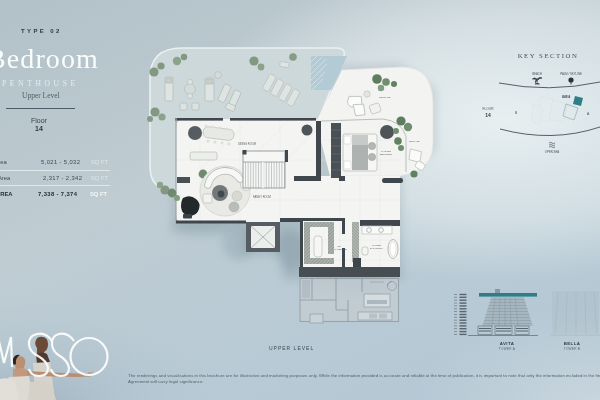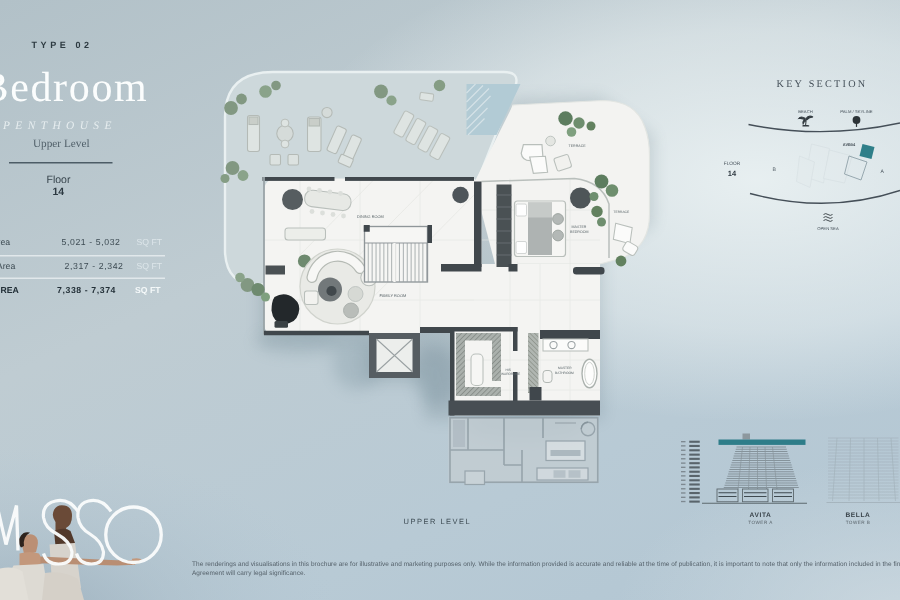--- a/index.html
+++ b/index.html
@@ -53,21 +53,21 @@
     <path d="M74,16 Q68,7 59,9 Q51,11 52,20 Q53,27 60,31 Q68,36 69,43 Q69,51 61,51 Q53,51 51,44"></path>
     <circle cx="89" cy="31.5" r="18.5" stroke-width="2.2"></circle>
   </g>
 </svg>
 </div>
 
 <div class="abs" style="left:21px;top:28px;font-size:6px;font-weight:700;letter-spacing:2.4px;color:#2d3a41;">TYPE 02</div>
 
 <div class="abs" style="left:-13px;top:43px;font-family:'Liberation Serif',serif;font-size:28px;font-weight:400;color:#fbfdfd;letter-spacing:1.1px;">Bedroom</div>
 
-<div class="abs" style="left:2px;top:79px;font-family:'Liberation Serif',serif;font-size:7.6px;color:#e6edef;letter-spacing:3.6px;font-style:italic;">PENTHOUSE</div>
+<div class="abs" style="left:2px;top:79px;font-family:'Liberation Serif',serif;font-size:7.6px;color:#e6edef;letter-spacing:3.6px;">PENTHOUSE</div>
 
 <div class="abs" style="left:22px;top:91px;font-family:'Liberation Serif',serif;font-size:7.5px;color:#51606a;">Upper Level</div>
 
 <div class="abs" style="left:6px;top:108px;width:69px;height:1px;background:#4c5c66;"></div>
 
 <div class="abs" style="left:31px;top:117px;font-size:7px;color:#36434b;">Floor</div>
 
 <div class="abs" style="left:35px;top:125px;font-size:7px;font-weight:700;color:#2c3941;">14</div>
 
 <div class="abs" style="left:0;top:156px;width:112px;font-size:5.8px;color:#3d4b53;">

